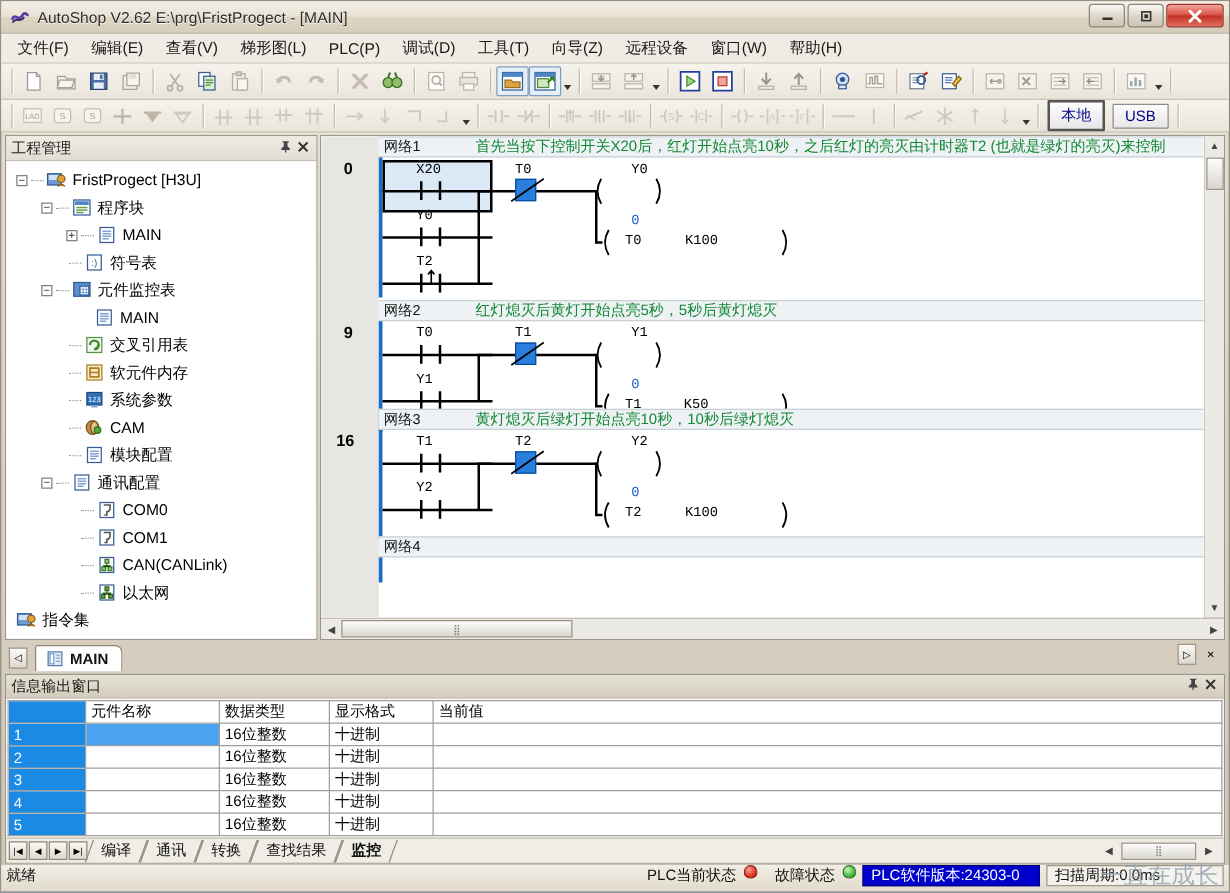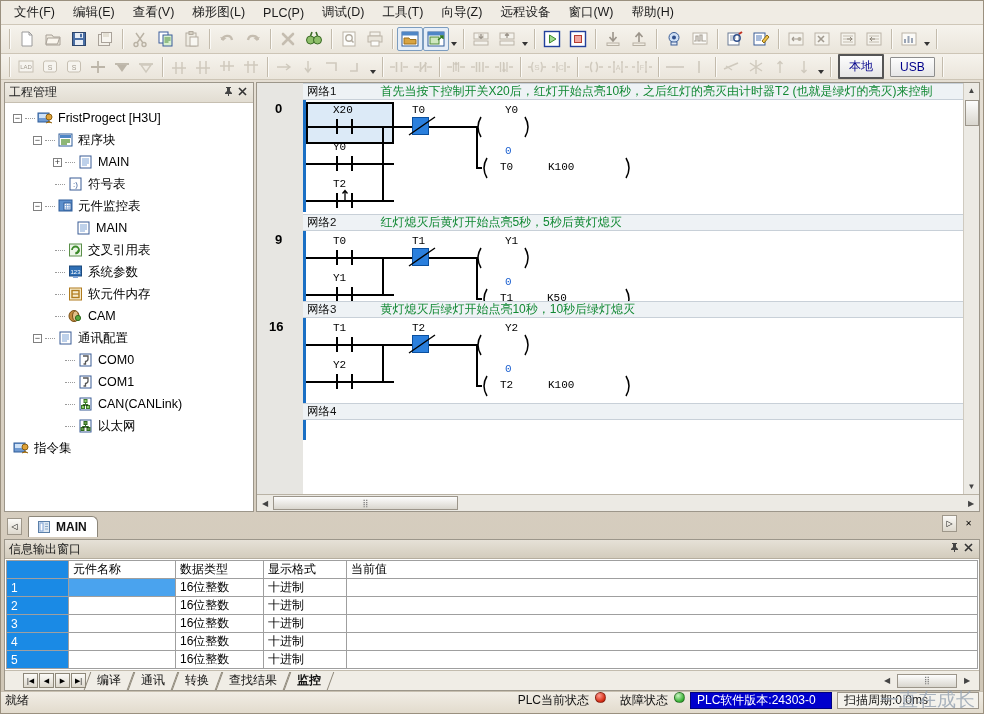--- a/index.html
+++ b/index.html
@@ -136,21 +136,21 @@
   
   #output{flex:0 0 152px;border:1px solid #9c968a;background:#f3f1ec;display:flex;flex-direction:column;margin-top:2px;}
   #out-head{height:19px;flex:0 0 19px;background:linear-gradient(to bottom,#e6e1d7,#d3ccbd);display:flex;align-items:center;padding:0 4px;font-size:12px;color:#1a1a1a;border-bottom:1px solid #b5ad9e;}
   #out-head .spacer{flex:1;}
   #gridwrap{flex:1 1 auto;background:#fff;overflow:hidden;padding:1px;}
   table.grid{border-collapse:collapse;width:100%;font-size:12px;table-layout:fixed;}
   table.grid th,table.grid td{border:1px solid #9f9f9f;height:17px;padding:0 4px;font-weight:normal;text-align:left;white-space:nowrap;overflow:hidden;}
   table.grid th{background:#fff;color:#000;}
   table.grid th.rowhdr,table.grid td.rownum{background:#1a8ae5;color:#fff;text-align:left;}
   td.sel{background:#4aa3ee;}
-  #outtabs{height:20px;flex:0 0 20px;display:flex;align-items:center;background:#f0ede6;border-top:1px solid #c3bcae;padding-left:18px;}
+  #outtabs{height:20px;flex:0 0 20px;display:flex;align-items:center;background:#f0ede6;border-top:1px solid #c3bcae;padding-left:2px;}
   .navbtn{width:15px;height:15px;border:1px solid #8d8779;background:linear-gradient(to bottom,#fbfaf7,#ddd8cd);display:flex;align-items:center;justify-content:center;font-size:7px;margin-right:1px;}
   .otab{position:relative;padding:0 10px;height:18px;display:flex;align-items:center;font-size:12px;color:#111;}
   .otab::before{content:"";position:absolute;left:0;top:0;height:18px;width:8px;border-left:1px solid #8d8779;transform:skewX(-20deg);}
   .otab::after{content:"";position:absolute;right:0;top:0;height:18px;width:8px;border-right:1px solid #8d8779;transform:skewX(-20deg);}
   .otab.active{font-weight:bold;}
   #outtabs .rightscroll{margin-left:auto;display:flex;align-items:center;gap:2px;padding-right:4px;}
   
   #statusbar{height:22px;flex:0 0 22px;display:flex;align-items:flex-start;
     background:linear-gradient(to bottom,#f1ede5,#e2dbcd);border-top:1px solid #c7bfb0;padding:0 4px;font-size:12px;color:#111;}
   #statusbar .spacer{flex:1;}
@@ -162,20 +162,45 @@
   #watermark{
     position:absolute;right:8px;bottom:0px;font-size:19px;color:#9aa6b4;opacity:.85;
     font-family:"Liberation Sans",sans-serif;white-space:nowrap;pointer-events:none;
   }
 </style>
 </head>
 <body>
 
 <div id="window">
 
+  <div id="titlebar">
+    <svg id="title-icon" viewBox="0 0 16 16">
+      <path d="M2 9 C4 4, 7 12, 10 6 C11.5 3.5, 13 5, 14 6" stroke="#5a3f9e" stroke-width="2.2" fill="none" stroke-linecap="round"></path>
+      <path d="M2.5 11.5 C5 7, 8 13, 11 8" stroke="#2b2b6e" stroke-width="1.6" fill="none" stroke-linecap="round"></path>
+    </svg>
+    <div id="title-text">AutoShop V2.62  E:\prg\FristProgect - [MAIN]</div>
+    <div id="winbtns">
+      <div class="wbtn">
+        <svg width="12" height="10" viewBox="0 0 12 10">
+            <rect x="2" y="6" width="8" height="2" fill="#333"></rect>
+          </svg>
+      </div>
+      <div class="wbtn">
+        <svg width="12" height="10" viewBox="0 0 12 10">
+            <rect x="2.5" y="1.5" width="7" height="7" fill="none" stroke="#333" stroke-width="1.3"></rect>
+            <rect x="4.5" y="3.5" width="3" height="3" fill="#333"></rect>
+          </svg>
+      </div>
+      <div class="wbtn close">
+        <svg width="14" height="12" viewBox="0 0 14 12">
+            <path d="M3 2 L11 10 M11 2 L3 10" stroke="#fff" stroke-width="2.4" stroke-linecap="round"></path>
+          </svg>
+      </div>
+    </div>
+  </div>
 
   <div id="menubar">
     <div class="menu-item">文件(F)</div>
     <div class="menu-item">编辑(E)</div>
     <div class="menu-item">查看(V)</div>
     <div class="menu-item">梯形图(L)</div>
     <div class="menu-item">PLC(P)</div>
     <div class="menu-item">调试(D)</div>
     <div class="menu-item">工具(T)</div>
     <div class="menu-item">向导(Z)</div>
@@ -705,54 +730,65 @@
             </span>
             <span>交叉引用表</span>
           </div>
 
 
           <div class="tnode" style="padding-left:34px">
             <span class="tog none"></span>
               <span class="dots"></span>
             <span class="ticon">
               <svg width="17" height="16" viewBox="0 0 17 16">
+                  <rect x="2.5" y="2" width="12" height="12" fill="#f7eccd" stroke="#b07b1e"></rect>
+                  <rect x="5" y="4.5" width="7" height="7" fill="none" stroke="#b07b1e" stroke-width="1.4"></rect>
+                  <path d="M5 8h7" stroke="#b07b1e" stroke-width="1.2"></path>
+                </svg>
+            </span>
+            <span>软元件内存</span>
+          </div>
+
+          <div class="tnode" style="padding-left:34px">
+            <span class="tog none"></span>
+              <span class="dots"></span>
+            <span class="ticon">
+              <svg width="17" height="16" viewBox="0 0 17 16">
                   <rect x="2.5" y="2" width="12" height="10" fill="#2f6fb5" stroke="#1d4a7d"></rect>
                   <text x="8.5" y="9.5" font-size="6" text-anchor="middle" fill="#fff" font-family="Liberation Sans">123</text>
                   <rect x="6" y="12" width="5" height="2" fill="#7ea3d6"></rect>
                 </svg>
             </span>
             <span>系统参数</span>
           </div>
 
           <div class="tnode" style="padding-left:34px">
             <span class="tog none"></span>
               <span class="dots"></span>
             <span class="ticon">
               <svg width="17" height="16" viewBox="0 0 17 16">
-                  <rect x="2.5" y="2" width="12" height="12" fill="#f7eccd" stroke="#b07b1e"></rect>
-                  <rect x="5" y="4.5" width="7" height="7" fill="none" stroke="#b07b1e" stroke-width="1.4"></rect>
-                  <path d="M5 8h7" stroke="#b07b1e" stroke-width="1.2"></path>
-                </svg>
-            </span>
-            <span>软元件内存</span>
-          </div>
-
-          <div class="tnode" style="padding-left:34px">
-            <span class="tog none"></span>
-              <span class="dots"></span>
-            <span class="ticon">
-              <svg width="17" height="16" viewBox="0 0 17 16">
                   <ellipse cx="7" cy="8" rx="5" ry="5.5" fill="#c38a3e" stroke="#7a5118"></ellipse>
                   <ellipse cx="8.5" cy="8" rx="3" ry="5" fill="#e2c089" stroke="#7a5118"></ellipse>
                   <circle cx="11" cy="10" r="2.6" fill="#5aa83e" stroke="#2f6a1e"></circle>
                 </svg>
             </span>
             <span>CAM</span>
           </div>
 
+          <div class="tnode" style="padding-left:34px">
+            <span class="tog none"></span>
+              <span class="dots"></span>
+            <span class="ticon">
+              <svg width="17" height="16" viewBox="0 0 17 16">
+                  <rect x="3" y="2" width="11" height="12" fill="#fff" stroke="#3a5d96"></rect>
+                  <path d="M5 5h7M5 7h7M5 9h7M5 11h5" stroke="#7ea3d6" stroke-width="1.1"></path>
+                </svg>
+            </span>
+            <span>模块配置</span>
+          </div>
 
           <div class="tnode" style="padding-left:24px">
             <span class="tog">−</span>
               <span class="dots"></span>
             <span class="ticon">
               <svg width="17" height="16" viewBox="0 0 17 16">
                   <rect x="3" y="2" width="11" height="12" fill="#fff" stroke="#3a5d96"></rect>
                   <path d="M5 5h7M5 7h7M5 9h7M5 11h5" stroke="#7ea3d6" stroke-width="1.1"></path>
                 </svg>
             </span>

